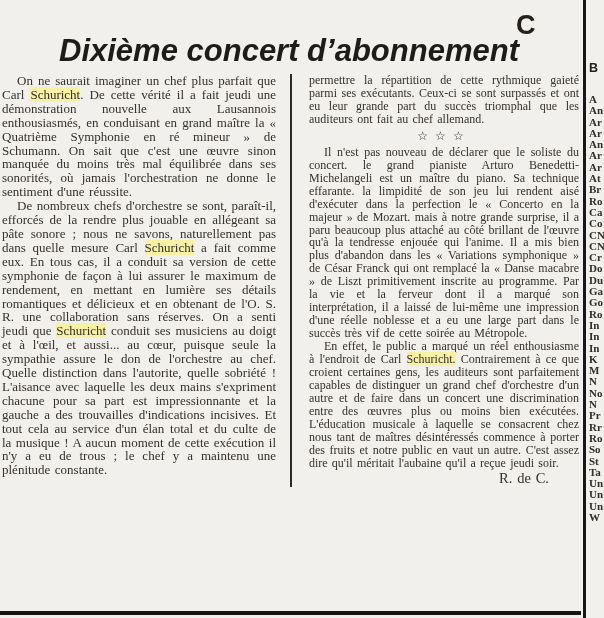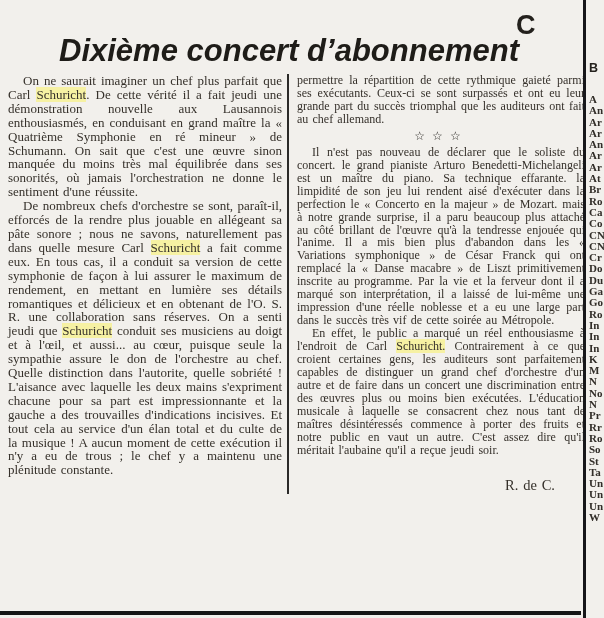--- a/index.html
+++ b/index.html
@@ -20,22 +20,22 @@
     font-size: 31px; line-height: 36px;
     color: #1e1c18;
     white-space: nowrap;
   }
   .corner-c {
     position: absolute; top: 10px; left: 516px;
     font-family: "Liberation Sans", sans-serif;
     font-weight: 700; font-size: 27px; color: #24211d;
   }
   .columns {
-    position: absolute; top: 74px; left: 8px; width: 577px;
-    display: flex; align-items: stretch;
+    position: absolute; top: 74px; left: 2px; width: 577px;
+    display: flex; align-items: stretch; gap: 9px;
   }
   .col1 { width: 279px; padding-right: 5px; }
   .col-divider { width: 2px; background: #2b2a28; }
   .col2 { flex: 1; padding-left: 8px; }
   p.para {
     margin: 0;
     text-align: justify;
     text-indent: 15px;
     word-spacing: 1.2px;
   }
@@ -45,21 +45,21 @@
   p.para.stars {
     text-align: center; text-indent: 0;
     font-size: 12px; line-height: 16px;
     letter-spacing: 7px; margin: 2px 0 2px;
     color: #2c2a26; word-spacing: 0;
   }
   p.para.signature {
     text-align: right; text-indent: 0;
     padding-right: 30px;
     font-size: 14.5px !important; line-height: 17px !important;
-    margin-top: 20px;
+    margin-top: 0;
   }
   .hl { background: var(--highlight, #f6f1a3); }
   .right-divider {
     position: absolute; top: 0; left: 583px;
     width: 3px; height: 618px; background: #17171a;
   }
   .bottom-rule {
     position: absolute; top: 611px; left: 0;
     width: 581px; height: 4px; background: #151515;
   }

